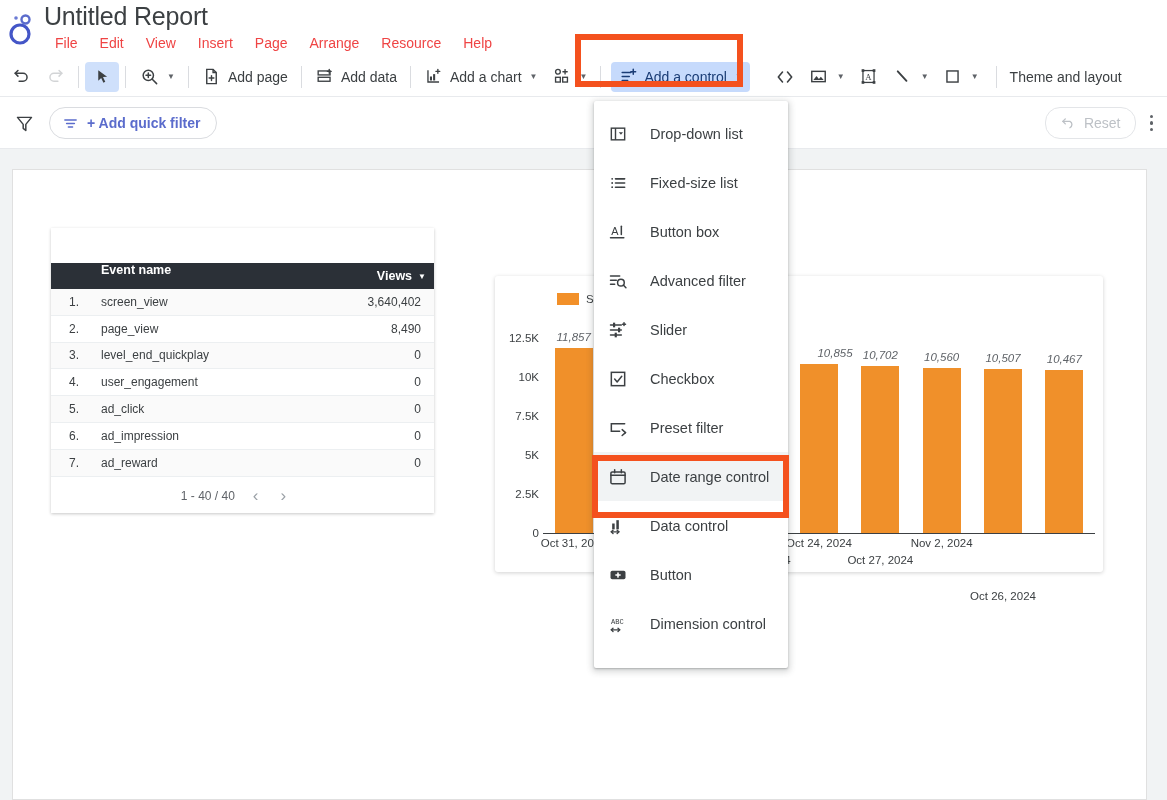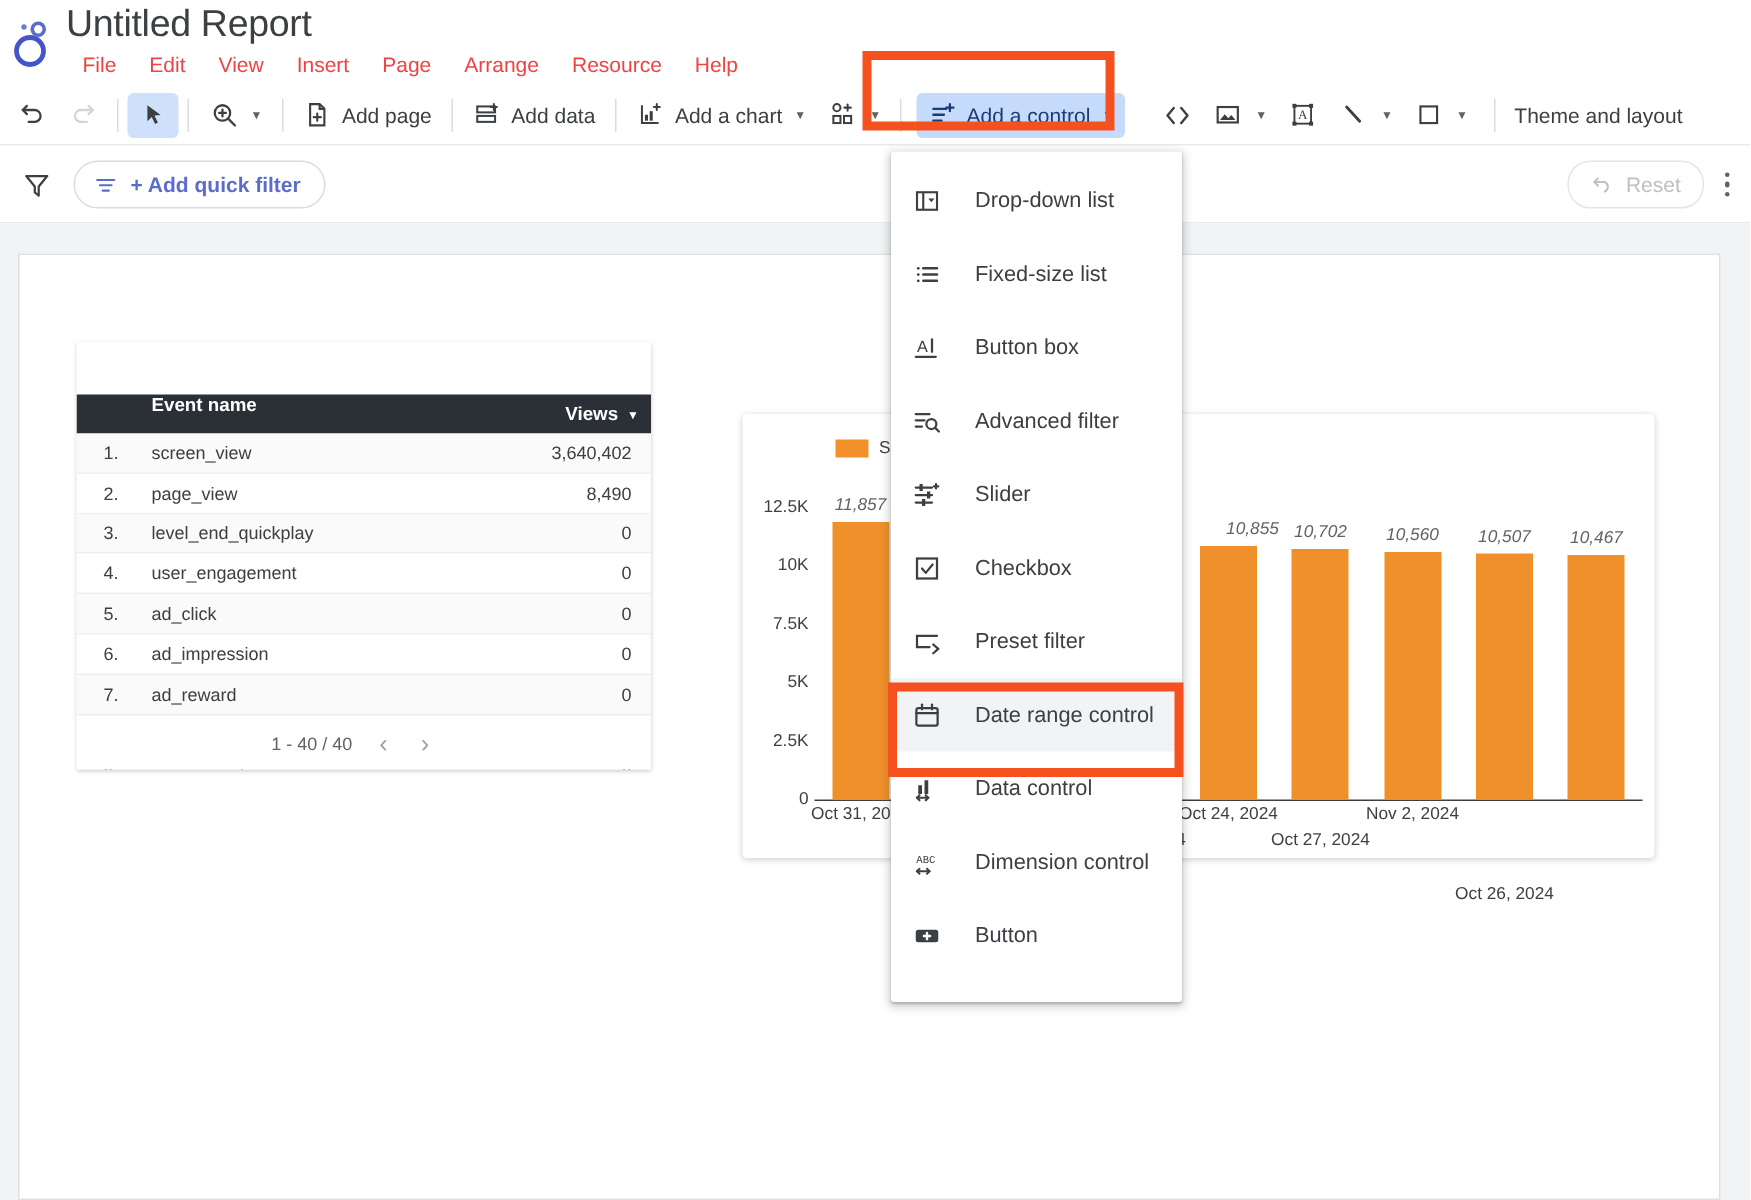--- a/index.html
+++ b/index.html
@@ -598,37 +598,37 @@
             <rect x="10" y="5" width="3" height="11" fill="#3c4043" stroke="none"></rect>
             <line x1="4" y1="19" x2="13" y2="19"></line>
             <polyline points="6,17 4,19 6,21"></polyline>
             <polyline points="11,17 13,19 11,21"></polyline>
           </svg>
         </span>
         <span>Data control</span>
       </div>
       <div class="menu-item">
         <span class="mi-icon">
+          <svg width="20" height="20" viewBox="0 0 24 24">
+            <rect x="3" y="7" width="18" height="10" rx="2" fill="#3c4043"></rect>
+            <line x1="12" y1="9.5" x2="12" y2="14.5" stroke="#fff" stroke-width="1.9" stroke-linecap="round"></line>
+            <line x1="9.5" y1="12" x2="14.5" y2="12" stroke="#fff" stroke-width="1.9" stroke-linecap="round"></line>
+          </svg>
+        </span>
+        <span>Button</span>
+      </div>
+      <div class="menu-item">
+        <span class="mi-icon">
           <svg width="20" height="20" viewBox="0 0 24 24" fill="none" stroke="#3c4043" stroke-width="1.6" stroke-linecap="round">
             <text x="3.5" y="12" font-size="8.5" fill="#3c4043" stroke="none" font-family="Liberation Mono, monospace">ABC</text>
             <line x1="4" y1="19" x2="14" y2="19"></line>
             <polyline points="6,17 4,19 6,21"></polyline>
             <polyline points="12,17 14,19 12,21"></polyline>
           </svg>
         </span>
         <span>Dimension control</span>
       </div>
-      <div class="menu-item">
-        <span class="mi-icon">
-          <svg width="20" height="20" viewBox="0 0 24 24">
-            <rect x="3" y="7" width="18" height="10" rx="2" fill="#3c4043"></rect>
-            <line x1="12" y1="9.5" x2="12" y2="14.5" stroke="#fff" stroke-width="1.9" stroke-linecap="round"></line>
-            <line x1="9.5" y1="12" x2="14.5" y2="12" stroke="#fff" stroke-width="1.9" stroke-linecap="round"></line>
-          </svg>
-        </span>
-        <span>Button</span>
-      </div>
     </div>
 
   <div class="annot" id="annot-toolbar"></div>
   <div class="annot" id="annot-menu"></div>
 
 </div>
 
 </body></html>

